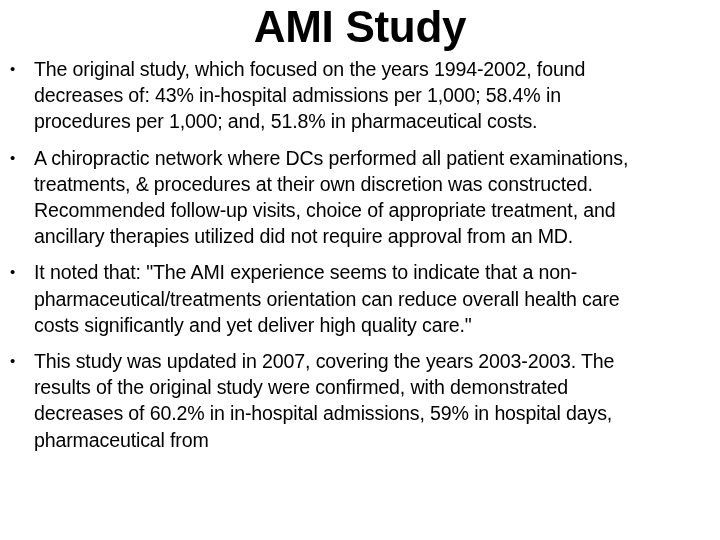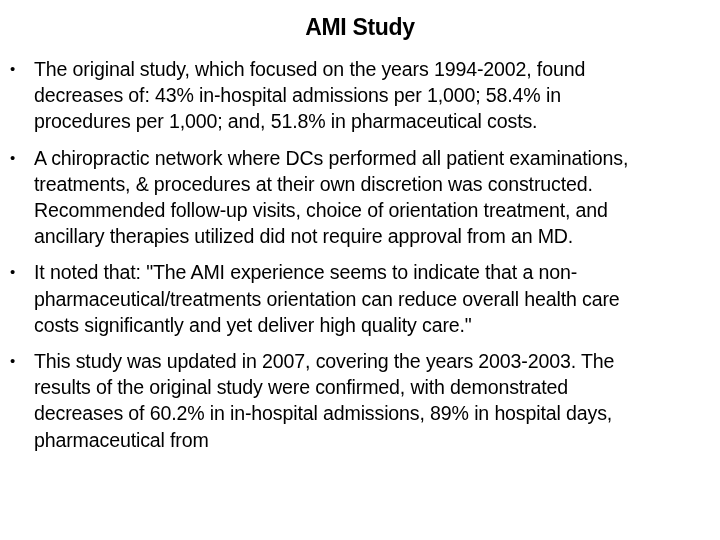--- a/index.html
+++ b/index.html
@@ -20,21 +20,21 @@
       left: 0; top: 0;
       width: 720px; height: 540px;
       background: #ffffff;
     }
     .title {
       position: absolute;
       left: 0; top: 6px;
       width: 720px;
       text-align: center;
       font-weight: bold;
-      font-size: 23px;
+      font-size: 44px;
       line-height: 42px;
       letter-spacing: -0.3px;
     }
     .bullets {
       position: absolute;
       left: 0; top: 56px;
       width: 720px;
       margin: 0;
       padding: 0;
       list-style: none;
@@ -67,30 +67,30 @@
     <li class="bullet">
       <span class="bullet-dot">•</span>
       <span class="line">The original study, which focused on the years 1994-2002, found</span>
       <span class="line">decreases of: 43% in-hospital admissions per 1,000; 58.4% in</span>
       <span class="line">procedures per 1,000; and, 51.8% in pharmaceutical costs.</span>
     </li>
     <li class="bullet">
       <span class="bullet-dot">•</span>
       <span class="line">A chiropractic network where DCs performed all patient examinations,</span>
       <span class="line">treatments, &amp; procedures at their own discretion was constructed.</span>
-      <span class="line">Recommended follow-up visits, choice of orientation treatment, and</span>
+      <span class="line">Recommended follow-up visits, choice of appropriate treatment, and</span>
       <span class="line">ancillary therapies utilized did not require approval from an MD.</span>
     </li>
     <li class="bullet">
       <span class="bullet-dot">•</span>
       <span class="line">It noted that: "The AMI experience seems to indicate that a non-</span>
       <span class="line">pharmaceutical/treatments orientation can reduce overall health care</span>
       <span class="line">costs significantly and yet deliver high quality care."</span>
     </li>
     <li class="bullet">
       <span class="bullet-dot">•</span>
       <span class="line">This study was updated in 2007, covering the years 2003-2003. The</span>
       <span class="line">results of the original study were confirmed, with demonstrated</span>
-      <span class="line">decreases of 60.2% in in-hospital admissions, 89% in hospital days,</span>
+      <span class="line">decreases of 60.2% in in-hospital admissions, 59% in hospital days,</span>
       <span class="line">pharmaceutical from</span>
     </li>
   </ul>
 </div>
 
 </body></html>

